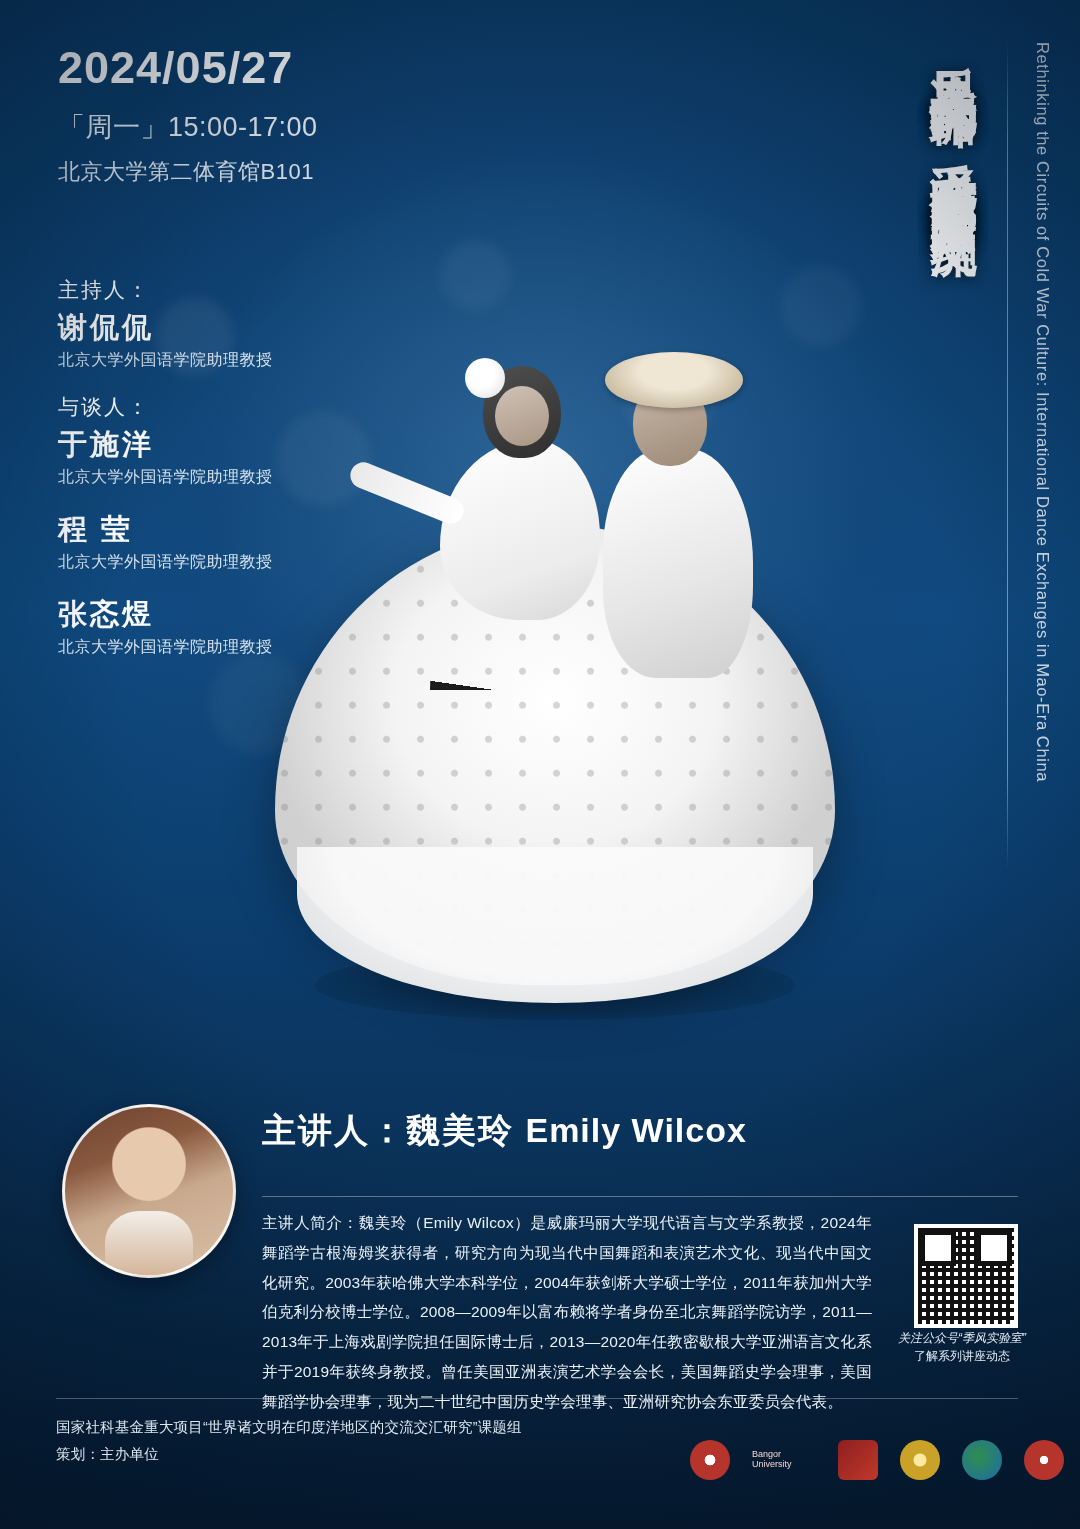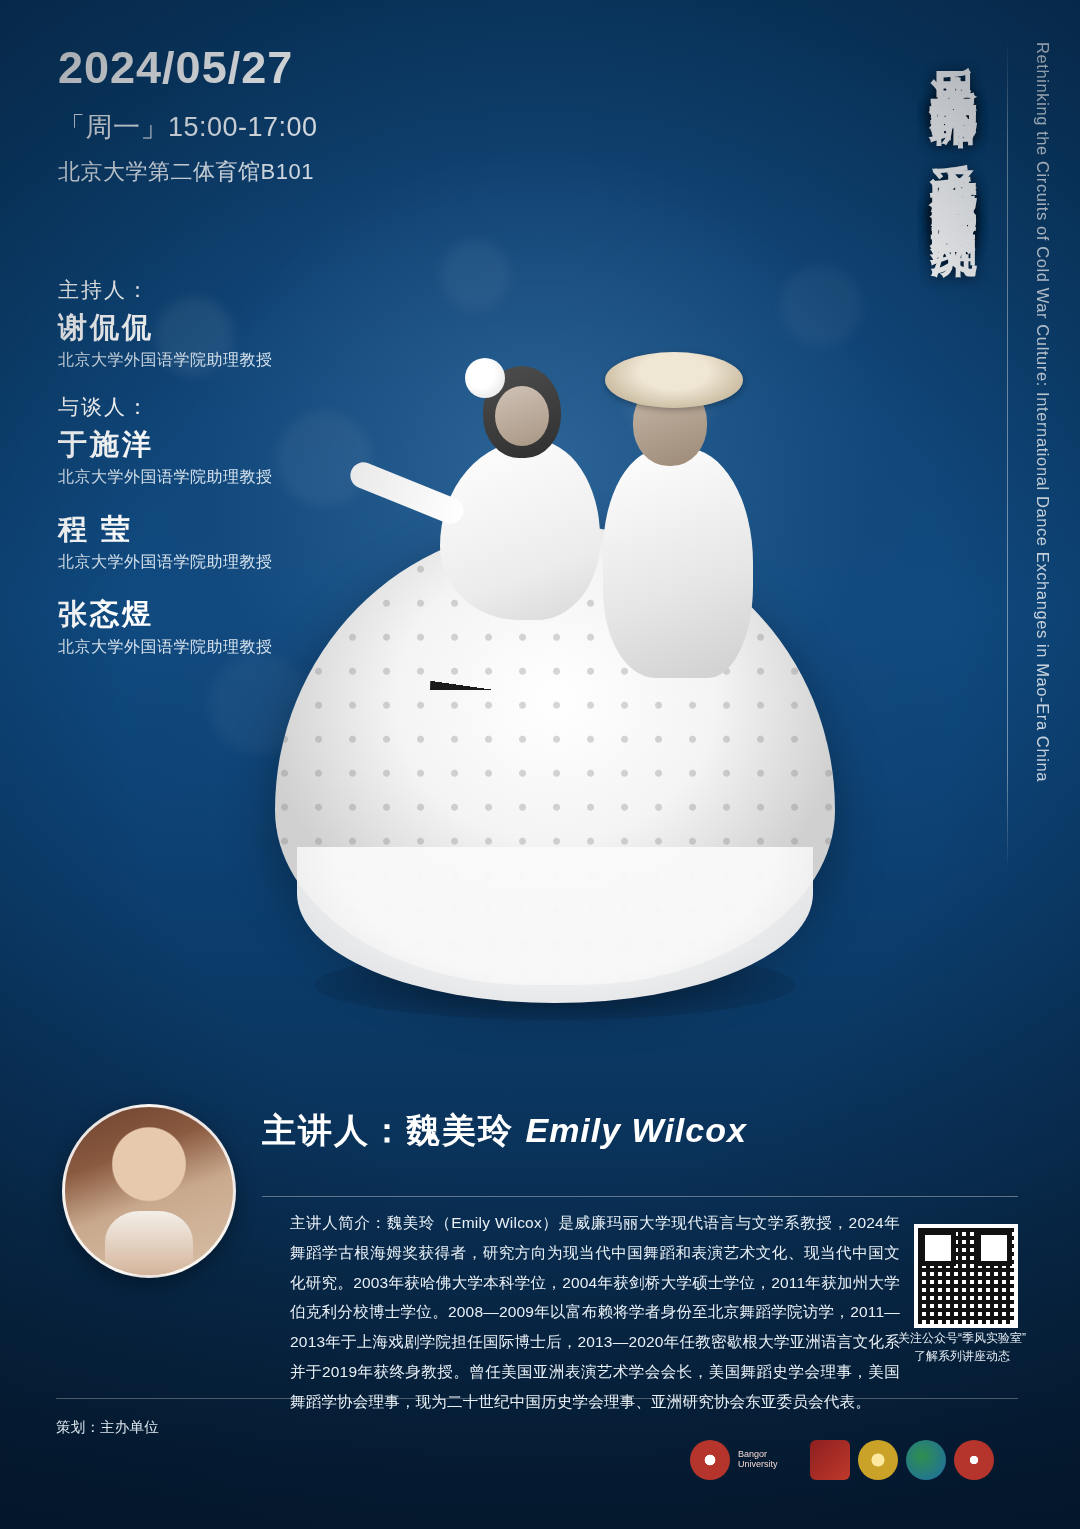--- a/index.html
+++ b/index.html
@@ -146,63 +146,63 @@
     box-shadow:0 6px 20px rgba(0,0,0,0.35);
     overflow:hidden;
   }
   .avatar::after{
     content:"";position:absolute;left:24%;top:62%;width:52%;height:46%;border-radius:40% 40% 0 0;
     background:linear-gradient(180deg,#f2efe8,#cfa98c);
   }
   .speaker-title{
     position:absolute;left:262px;top:1108px;font-size:34px;font-weight:700;letter-spacing:2px;color:#ffffff;
   }
-  .speaker-title .en{font-style:italic;font-weight:700;letter-spacing:1px;}
+  .speaker-title .en{font-weight:700;letter-spacing:1px;}
   .speaker-aff{
     position:absolute;left:262px;top:1158px;font-size:20px;color:#eaf1f7;letter-spacing:1px;
   }
   .hr-speaker{
     position:absolute;left:262px;top:1196px;width:756px;height:1px;
     background:rgba(255,255,255,0.35);
   }
   .bio{
     position:absolute;left:262px;top:1208px;width:610px;
-    font-size:15.5px;line-height:1.92;color:#e9f0f6;text-align:justify;letter-spacing:0.2px;margin-left:28px;
+    font-size:15.5px;line-height:1.92;color:#e9f0f6;text-align:justify;letter-spacing:0.2px;
   }
 
   
   .qr{
     position:absolute;left:914px;top:1224px;width:96px;height:96px;background:#ffffff;padding:4px;
   }
   .qr-inner{
     width:100%;height:100%;
     background-image:
       linear-gradient(90deg,#111 50%,transparent 50%),
       linear-gradient(#111 50%,transparent 50%);
     background-size:8px 8px,8px 8px;
     background-color:#fff;
     position:relative;
   }
   .qr-inner::before,.qr-inner::after{
     content:"";position:absolute;width:26px;height:26px;border:5px solid #111;background:#fff;
   }
   .qr-inner::before{left:2px;top:2px;}
   .qr-inner::after{right:2px;top:2px;}
-  .qr-cap1{position:absolute;left:892px;top:1330px;width:140px;text-align:center;font-size:12px;color:#e4ecf3;}
+  .qr-cap1{position:absolute;left:892px;top:1330px;width:140px;text-align:center;font-size:12px;color:#e4ecf3;font-style:italic;}
   .qr-cap2{position:absolute;left:892px;top:1348px;width:140px;text-align:center;font-size:12px;color:#e4ecf3;}
 
   
   .hr-footer{
     position:absolute;left:56px;top:1398px;width:962px;height:1px;background:rgba(255,255,255,0.28);
   }
   .footer-text{
     position:absolute;left:56px;top:1414px;width:620px;
     font-size:14.5px;line-height:1.85;color:#dde7f0;letter-spacing:0.2px;
   }
-  .logos{position:absolute;left:690px;top:1440px;display:flex;gap:8px;align-items:center;}
+  .logos{position:absolute;left:690px;top:1440px;display:flex;gap:22px;align-items:center;}
   .logo{width:40px;height:40px;border-radius:50%;display:block;}
   .logo.l1{background:radial-gradient(circle at 50% 50%,#fff 0 18%,#b5342b 20% 100%);}
   .logo.l2{background:linear-gradient(135deg,#8d1f1f,#c0392b);border-radius:6px;}
   .logo.l3{background:radial-gradient(circle at 50% 50%,#fde8a0 0 22%,#c9a227 24% 100%);}
   .logo.l4{background:radial-gradient(circle at 40% 40%,#2f8f4e,#1d6ba8);}
   .logo.l5{background:radial-gradient(circle at 50% 50%,#fff 0 14%,#b5342b 16% 100%);}
   .logo-txt{font-size:9px;color:#f2d7d2;line-height:1.1;max-width:64px;}
 </style>
 </head>
 <body>
@@ -257,20 +257,21 @@
   <div class="bio">主讲人简介：魏美玲（Emily  Wilcox）是威廉玛丽大学现代语言与文学系教授，2024年舞蹈学古根海姆奖获得者，研究方向为现当代中国舞蹈和表演艺术文化、现当代中国文化研究。2003年获哈佛大学本科学位，2004年获剑桥大学硕士学位，2011年获加州大学伯克利分校博士学位。2008—2009年以富布赖将学者身份至北京舞蹈学院访学，2011—2013年于上海戏剧学院担任国际博士后，2013—2020年任教密歇根大学亚洲语言文化系并于2019年获终身教授。曾任美国亚洲表演艺术学会会长，美国舞蹈史学会理事，美国舞蹈学协会理事，现为二十世纪中国历史学会理事、亚洲研究协会东亚委员会代表。</div>
 
   <div class="qr">
     <div class="qr-inner"></div>
   </div>
   <div class="qr-cap1">关注公众号“季风实验室”</div>
   <div class="qr-cap2">了解系列讲座动态</div>
 
   <div class="hr-footer"></div>
   <div class="footer-text">
+    <div>国家社科基金重大项目“世界诸文明在印度洋地区的交流交汇研究”课题组</div>
     <div>策划：主办单位</div>
   </div>
   <div class="logos">
     <span class="logo l1"></span>
     <span class="logo-txt">Bangor University</span>
     <span class="logo l2"></span>
     <span class="logo l3"></span>
     <span class="logo l4"></span>
     <span class="logo l5"></span>
   </div>

